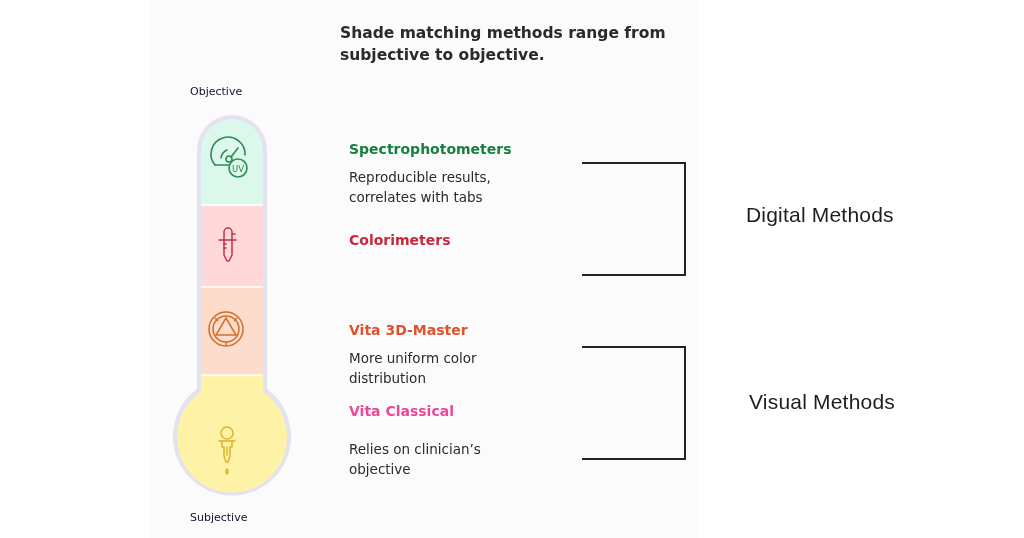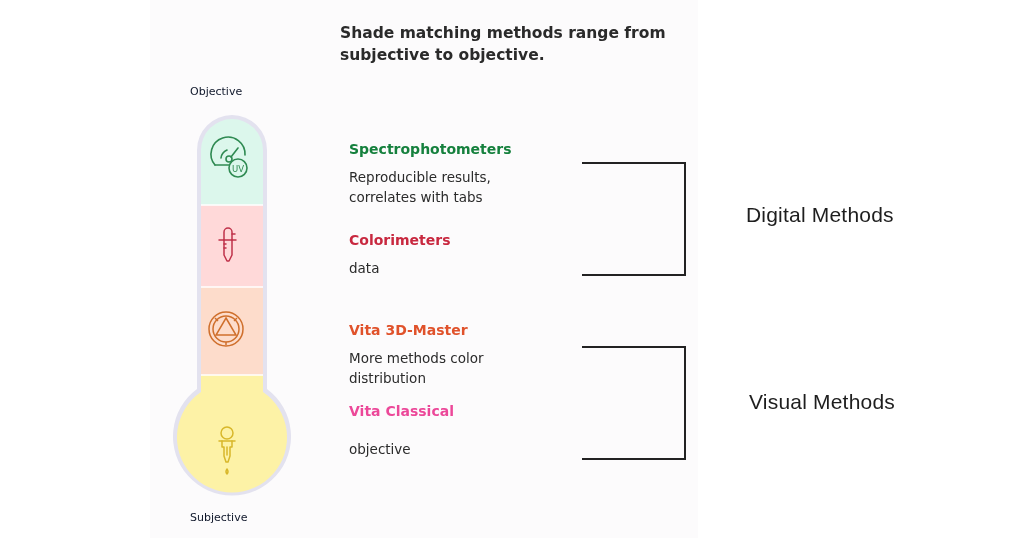--- a/index.html
+++ b/index.html
@@ -90,31 +90,31 @@
 </svg>
 
 <div class="item-title" style="top:141px;color:#15803d">Spectrophotometers</div>
 <div class="item-desc" style="top:167px">
   <div>Reproducible results,</div>
   <div>correlates with tabs</div>
 </div>
 
 <div class="item-title" style="top:232px;color:#c8283f">Colorimeters</div>
 <div class="item-desc" style="top:258px">
-  <div>data</div>
 </div>
 
 <div class="item-title" style="top:322px;color:#e0522b">Vita 3D-Master</div>
 <div class="item-desc" style="top:348px">
-  <div>More methods color</div>
+  <div>More uniform color</div>
   <div>distribution</div>
 </div>
 
 <div class="item-title" style="top:403px;color:#ec4899">Vita Classical</div>
 <div class="item-desc" style="top:439px">
+  <div>Relies on clinician’s</div>
   <div>objective</div>
 </div>
 
 <div class="bracket" style="top:162px;height:114px"></div>
 <div class="bracket" style="top:346px;height:114px"></div>
 
 <div class="group-label" style="left:723px;top:203px">Digital Methods</div>
 <div class="group-label" style="left:726px;top:390px">Visual Methods</div>
 
 </body></html>

